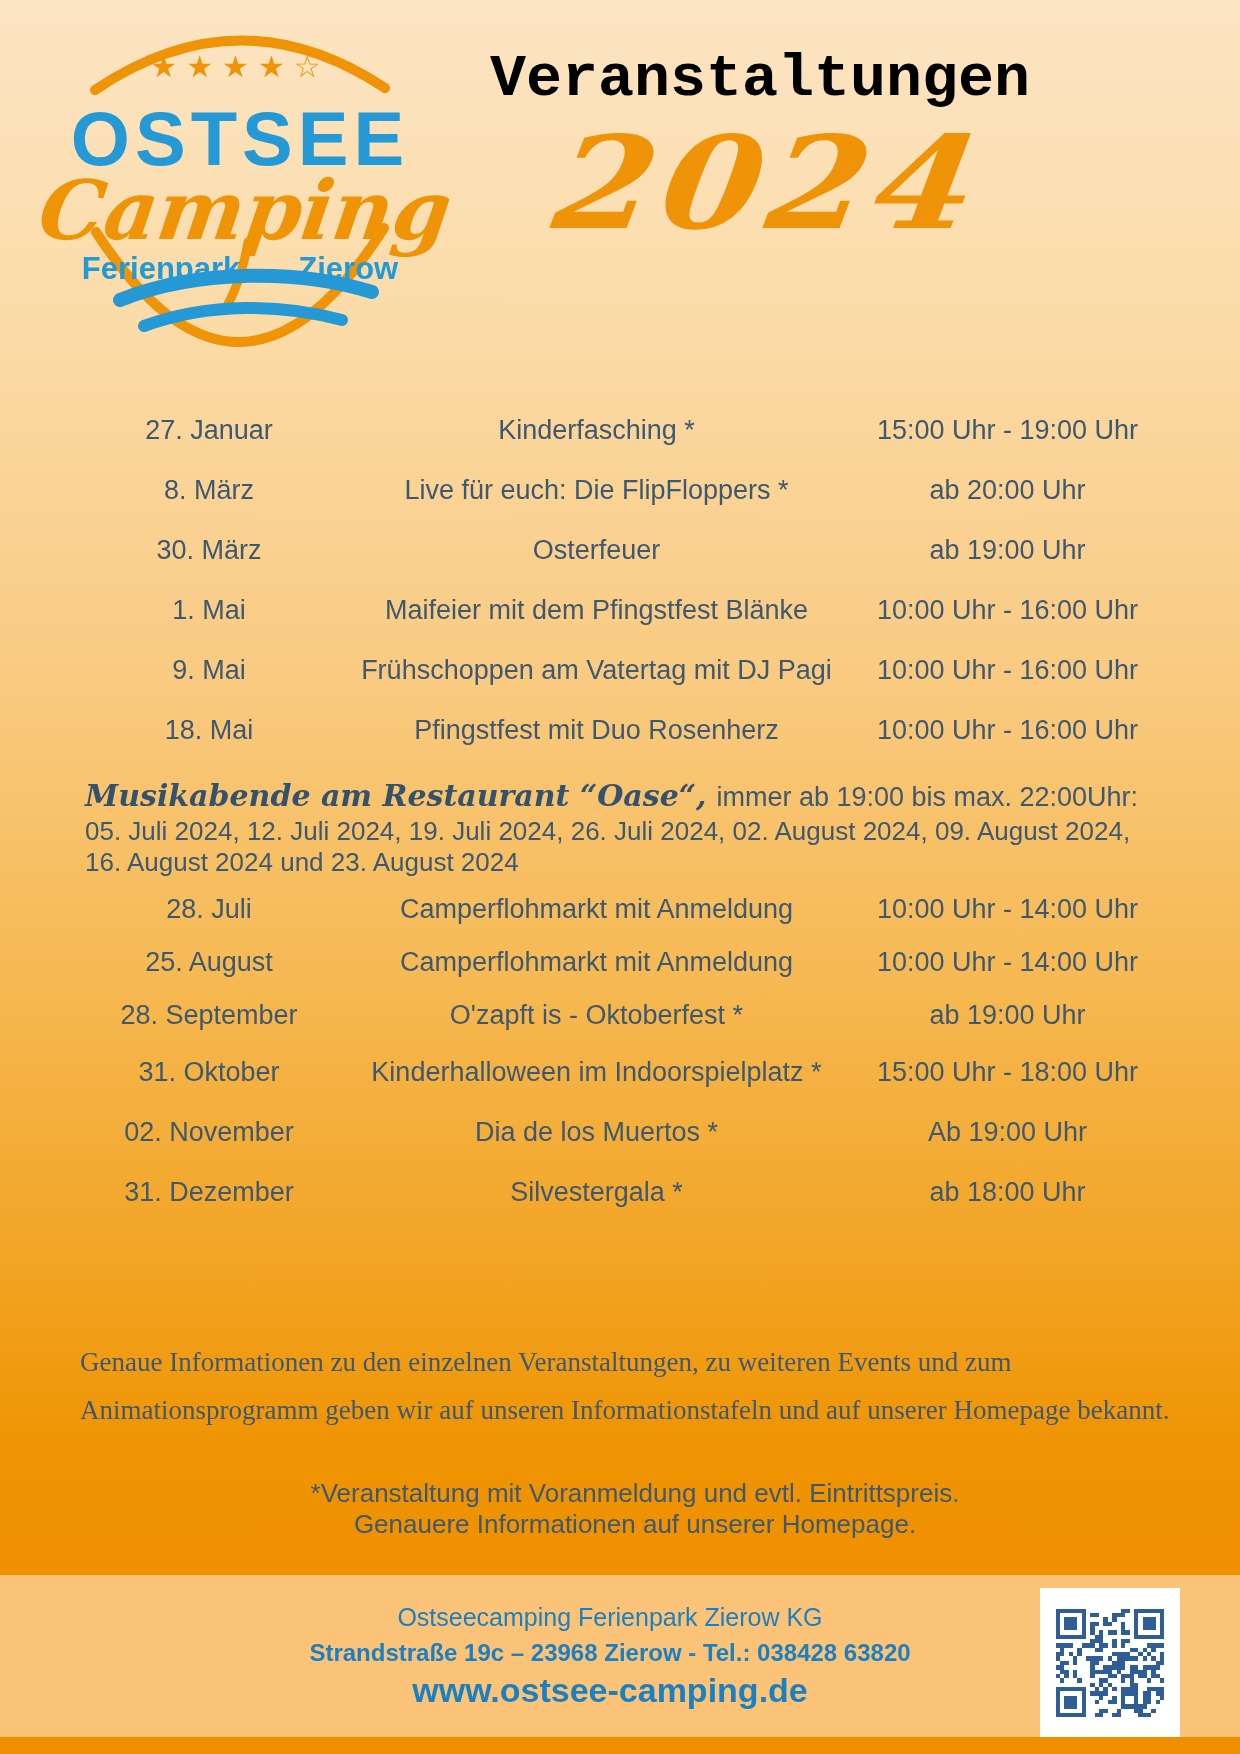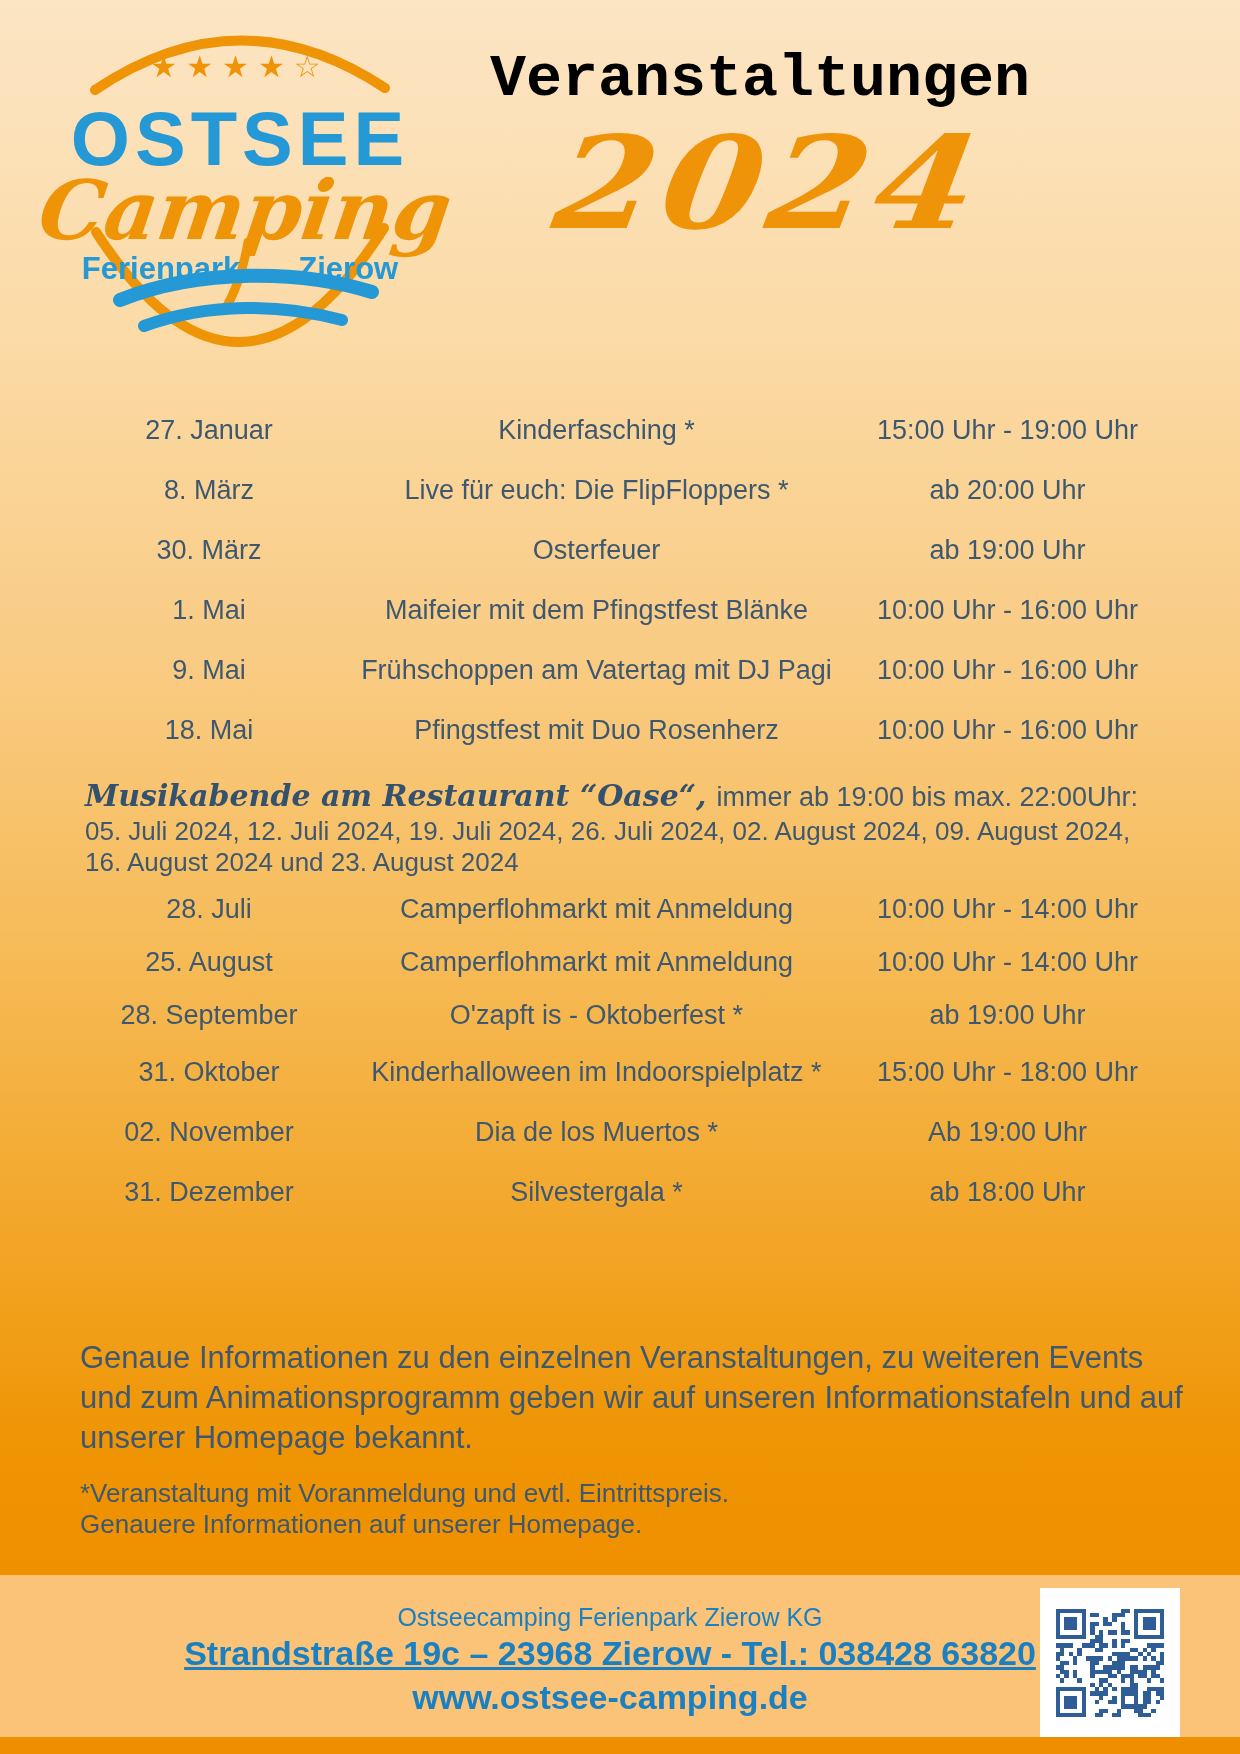--- a/index.html
+++ b/index.html
@@ -44,27 +44,27 @@
   .cell-wide{grid-column:2/4;}
   .small-note{font-size:23px;}
 
   
   .musik-head{position:absolute;left:85px;top:778px;width:1110px;font-size:27px;line-height:36px;}
   .musik-script{font-family:"DejaVu Serif",serif;font-style:italic;font-weight:bold;
         font-size:30px;color:#34516e;margin-right:10px;}
   .musik-dates{position:absolute;left:85px;top:816px;width:1150px;font-size:26px;line-height:31px;white-space:nowrap;}
 
   
-  .info-par{position:absolute;left:80px;top:1338px;width:1110px;font-size:31px;line-height:40px;}
-  .footnote{position:absolute;left:80px;top:1478px;width:1110px;font-size:26px;line-height:31px;}
+  .info-par{position:absolute;left:80px;top:1338px;width:1110px;font-size:27px;line-height:48px;font-family:Liberation Serif, serif;}
+  .footnote{position:absolute;left:80px;top:1478px;width:1110px;font-size:26px;line-height:31px;text-align:center;}
 
   
   .footer-text{position:absolute;left:120px;top:1602px;width:980px;text-align:center;color:#1b80c2;}
   .f-line1{font-size:25px;font-weight:normal;line-height:30px;margin-bottom:6px;}
-  .f-line2{font-size:34px;font-weight:bold;line-height:30px;margin-bottom:9px;text-decoration:underline;}
+  .f-line2{font-size:24px;font-weight:bold;line-height:30px;margin-bottom:2px;}
   .f-site{font-size:34px;font-weight:bold;line-height:40px;text-decoration:none;color:#1b80c2;display:inline-block;}
   .qr-box{position:absolute;left:1040px;top:1588px;width:140px;height:149px;background:#ffffff;
         display:flex;align-items:center;justify-content:center;}
   .qr-box svg{width:126px;height:126px;shape-rendering:crispEdges;}
 </style>
 </head>
 <body>
 
 <div class="page">
   <div class="main-bg"></div>

